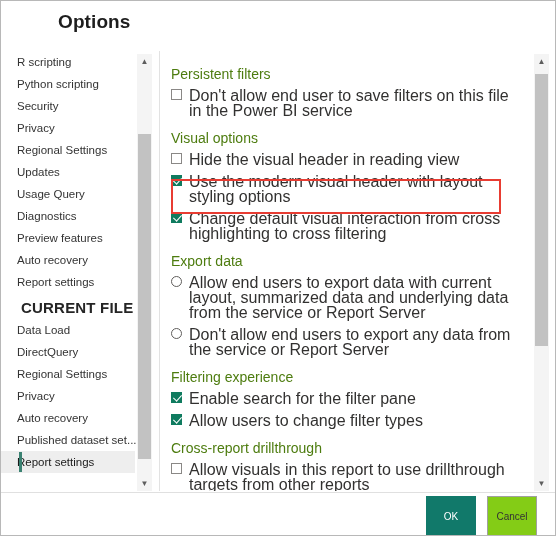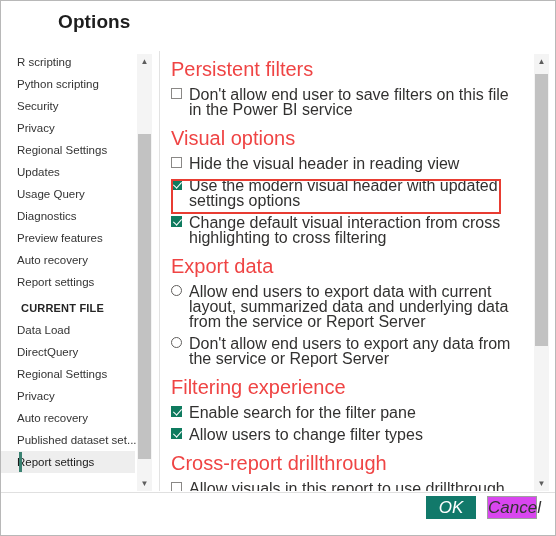--- a/index.html
+++ b/index.html
@@ -89,21 +89,21 @@
     left: 18px;
     top: 1px;
     bottom: 1px;
     width: 3px;
     background: #3b8272;
   }
   .nav-group {
     height: 26px;
     line-height: 30px;
     padding-left: 20px;
-    font-size: 11px;
+    font-size: 15px;
     font-weight: 700;
     color: #252525;
     letter-spacing: 0.2px;
   }
 
   
   .scrollbar {
     position: absolute;
     width: 15px;
     background: #f4f4f4;
@@ -145,23 +145,23 @@
   
   .content {
     position: absolute;
     left: 170px;
     top: 53px;
     width: 348px;
     height: 437px;
     overflow: hidden;
   }
   .section-title {
-    font-size: 20px;
-    color: #ef4444;
-    margin: 4px 0 6px 0;
+    font-size: 14px;
+    color: #4d7c0f;
+    margin: 12px 0 6px 0;
     font-weight: 400;
   }
   .section {
     margin-bottom: 10px;
   }
   .opt-row {
     position: relative;
     padding-left: 18px;
     margin-bottom: 7px;
     font-size: 16px;
@@ -236,41 +236,40 @@
   .footer-divider {
     position: absolute;
     left: 0;
     right: 0;
     top: 491px;
     height: 1px;
     background: #e0e0e0;
   }
   .btn {
     position: absolute;
-    height: 23px;
-    font-size: 17px;
+    height: 40px;
+    font-size: 10px;
     font-family: "Liberation Sans", sans-serif;
     cursor: pointer;
     border: 1px solid transparent;
     padding: 0;
-    font-style: italic;
   }
   .btn-ok {
     left: 425px;
     top: 495px;
     width: 50px;
     background: #11796a;
     color: #ffffff;
     border-color: #11796a;
   }
   .btn-cancel {
     left: 486px;
     top: 495px;
     width: 50px;
-    background: #d946ef;
+    background: #84cc16;
     color: #333333;
     border-color: #a0a0a0;
   }
 </style>
 </head>
 <body>
 
 <div class="dialog">
 
   <div class="titlebar">
@@ -320,21 +319,21 @@
           </div>
         </div>
         <div class="section">
           <div class="section-title">Visual options</div>
           <div class="opt-row">
             <span class="cbox"></span>
             <span class="label">Hide the visual header in reading view</span>
           </div>
           <div class="opt-row">
             <span class="cbox checked"></span>
-            <span class="label">Use the modern visual header with updated settings options</span>
+            <span class="label">Use the modern visual header with layout styling options</span>
           </div>
           <div class="opt-row">
             <span class="cbox checked"></span>
             <span class="label">Change default visual interaction from cross highlighting to cross filtering</span>
           </div>
         </div>
         <div class="section">
           <div class="section-title">Export data</div>
           <div class="opt-row">
             <span class="radio"></span>

